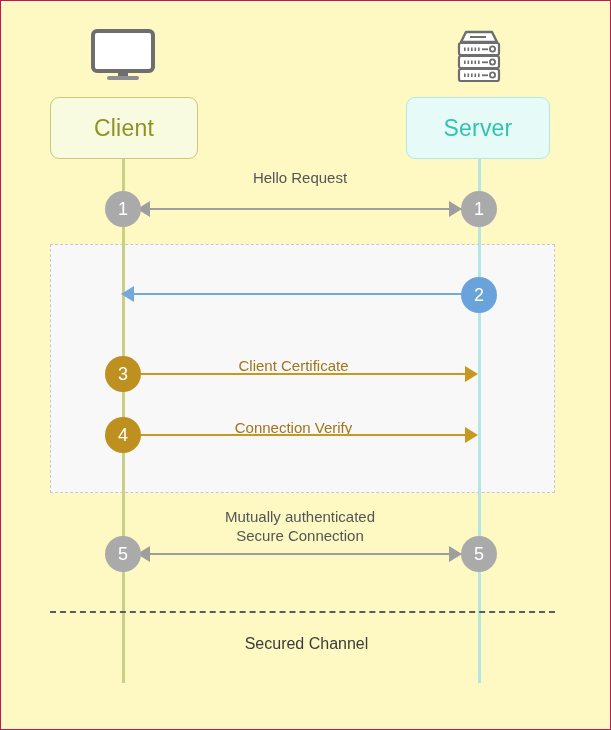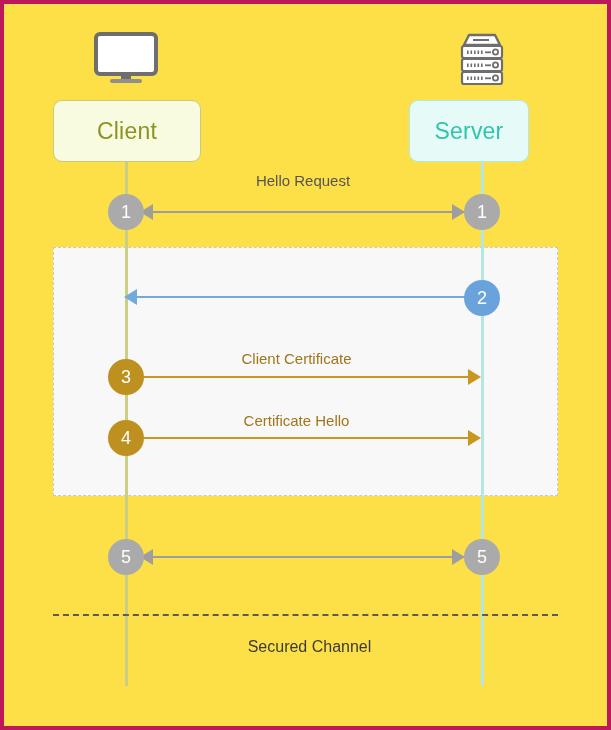--- a/index.html
+++ b/index.html
@@ -8,22 +8,22 @@
     padding: 0;
     background: #ffffff;
   }
   body {
     font-family: "Liberation Sans", sans-serif;
   }
   #canvas {
     position: relative;
     width: 611px;
     height: 730px;
-    background: #fde047;
-    border: 4px solid #be185d;
+    background: #fef9c3;
+    border: 1px solid #be185d;
     box-sizing: border-box;
     overflow: hidden;
   }
 
   
   .cert-region {
     position: absolute;
     left: 49px;
     top: 243px;
     width: 505px;
@@ -74,37 +74,37 @@
     left: 49px;
     top: 96px;
     width: 148px;
     background: #f9fbe1;
     border: 1px solid #c7cc7c;
     color: #8d9321;
   }
   .actor-box.server {
     left: 405px;
     top: 96px;
-    width: 120px;
+    width: 144px;
     background: #e6fbf8;
     border: 1px solid #b3e8e2;
     color: #2fc4ac;
   }
 
   
   .msg-label {
     position: absolute;
     text-align: center;
     font-size: 15px;
     line-height: 19px;
     white-space: pre-line;
   }
   .msg-label.gray  { color: #555555; }
   .msg-label.blue  { color: #215a99; }
-  .msg-label.gold  { color: #a1751a; }
+  .msg-label.gold  { color: #a1751a; margin-top: 10px; }
 
   
   .shaft {
     position: absolute;
     height: 2px;
   }
   .shaft.gray { background: #9e9e9e; }
   .shaft.blue { background: #74a9dc; }
   .shaft.gold { background: #c8971f; }
 
@@ -229,25 +229,27 @@
 
   <div class="shaft blue" style="left:133px; top:292px; width:330px;"></div>
   <div class="head left blue" style="left:120px; top:285px;"></div>
   <div class="num blue" style="left:460px; top:276px;">2</div>
 
   <div class="msg-label gold" style="left:130px; top:345px; width:325px;">Client Certificate</div>
   <div class="shaft gold" style="left:140px; top:372px; width:325px;"></div>
   <div class="head right gold" style="left:464px; top:365px;"></div>
   <div class="num gold" style="left:104px; top:355px;">3</div>
 
-  <div class="msg-label gold" style="left:130px; top:407px; width:325px;">Certificate Hello</div>
+  <div class="msg-label gold" style="left:130px; top:407px; width:325px;">Connection Verify</div>
   <div class="shaft gold" style="left:140px; top:433px; width:325px;"></div>
   <div class="head right gold" style="left:464px; top:426px;"></div>
   <div class="num gold" style="left:104px; top:416px;">4</div>
 
+  <div class="msg-label gray" style="left:130px; top:506px; width:338px;">Mutually authenticated
+Secure Connection</div>
   <div class="shaft gray" style="left:140px; top:552px; width:321px;"></div>
   <div class="head left gray" style="left:136px; top:545px;"></div>
   <div class="head right gray" style="left:448px; top:545px;"></div>
   <div class="num gray" style="left:104px; top:535px;">5</div>
   <div class="num gray" style="left:460px; top:535px;">5</div>
 
   <div class="divider"></div>
   <div class="secured-label">Secured Channel</div>
 
 </div>

